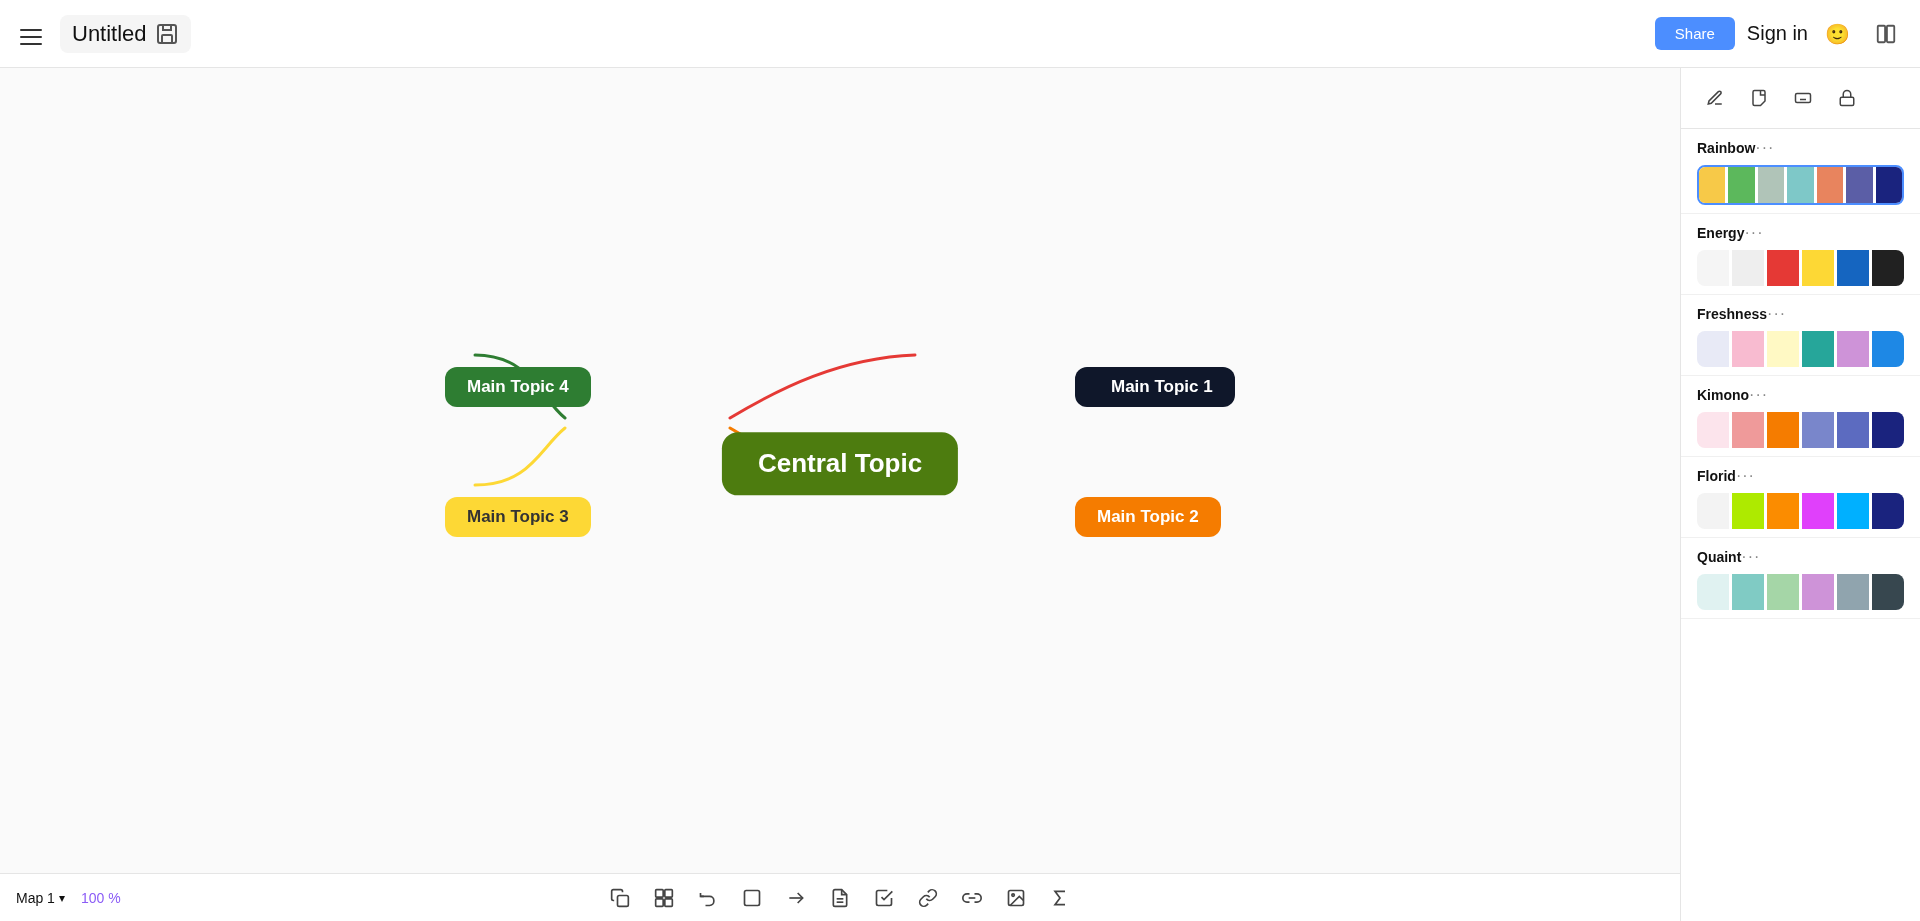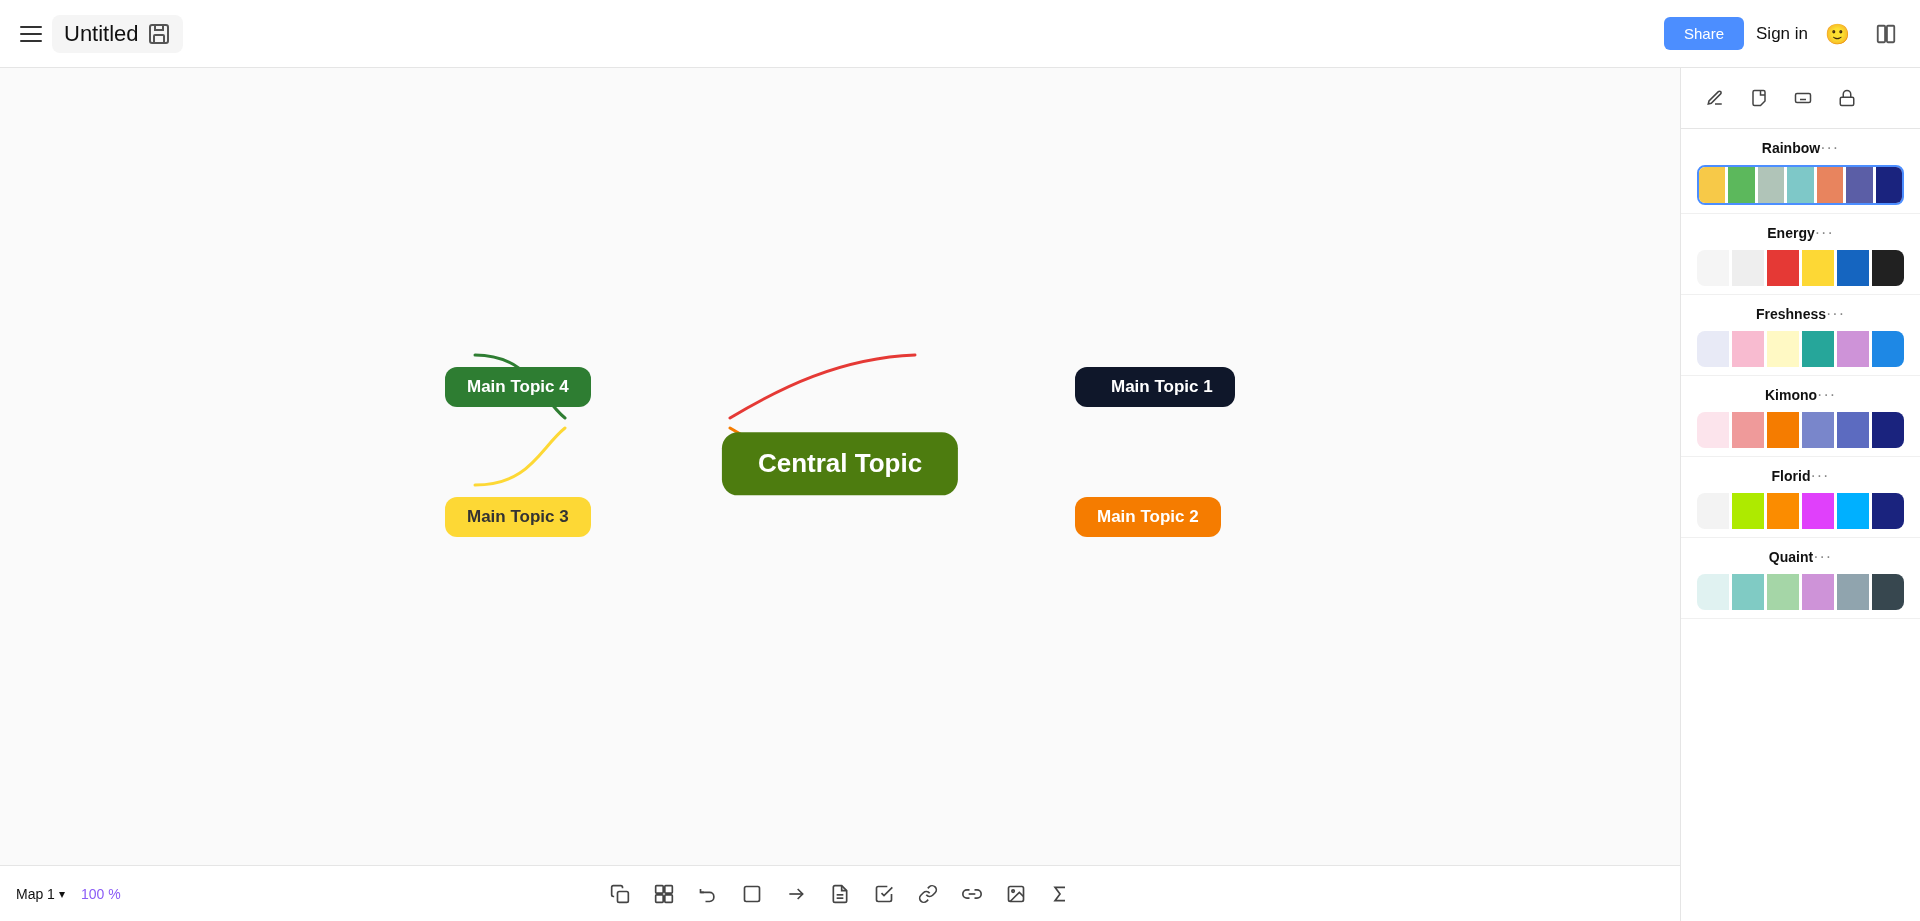--- a/index.html
+++ b/index.html
@@ -11,22 +11,22 @@
       display: flex;
       align-items: center;
       padding: 0 16px;
       border-bottom: 1px solid #e5e5e5;
       background: #fff;
       position: relative;
       z-index: 10;
     }
     .header-left {
       display: flex;
-      align-items: center;
-      gap: 4px;
+      align-items: flex-end;
+      gap: 12px;
     }
     .menu-icon {
       width: 32px;
       height: 32px;
       display: flex;
       flex-direction: column;
       justify-content: center;
       gap: 5px;
       cursor: pointer;
       padding: 4px;
@@ -68,21 +68,21 @@
       border: none;
       border-radius: 6px;
       padding: 8px 20px;
       font-size: 15px;
       font-weight: 500;
       cursor: pointer;
     }
     .signin-btn {
       background: none;
       border: none;
-      font-size: 17px;
+      font-size: 20px;
       color: #111;
       cursor: pointer;
     }
     .emoji-btn, .layout-btn {
       width: 36px;
       height: 36px;
       background: none;
       border: none;
       cursor: pointer;
       font-size: 20px;
@@ -177,21 +177,21 @@
       color: #444;
     }
 
     .color-section {
       padding: 10px 16px 8px;
       border-bottom: 1px solid #f0f0f0;
     }
     .section-header {
       display: flex;
       align-items: center;
-      justify-content: center;
+      justify-content: flex-start;
       margin-bottom: 8px;
     }
     .section-title {
       font-size: 14px;
       font-weight: 600;
       color: #111;
     }
     .more-btn {
       background: none;
       border: none;
@@ -218,21 +218,21 @@
       border-radius: 8px;
       overflow: hidden;
     }
 
     
     .canvas-footer {
       position: absolute;
       bottom: 0;
       left: 0;
       right: 0;
-      height: 56px;
+      height: 48px;
       background: #fff;
       border-top: 1px solid #e5e5e5;
       display: flex;
       align-items: center;
       padding: 0 16px;
     }
     .map-selector {
       display: flex;
       align-items: center;
       gap: 4px;

